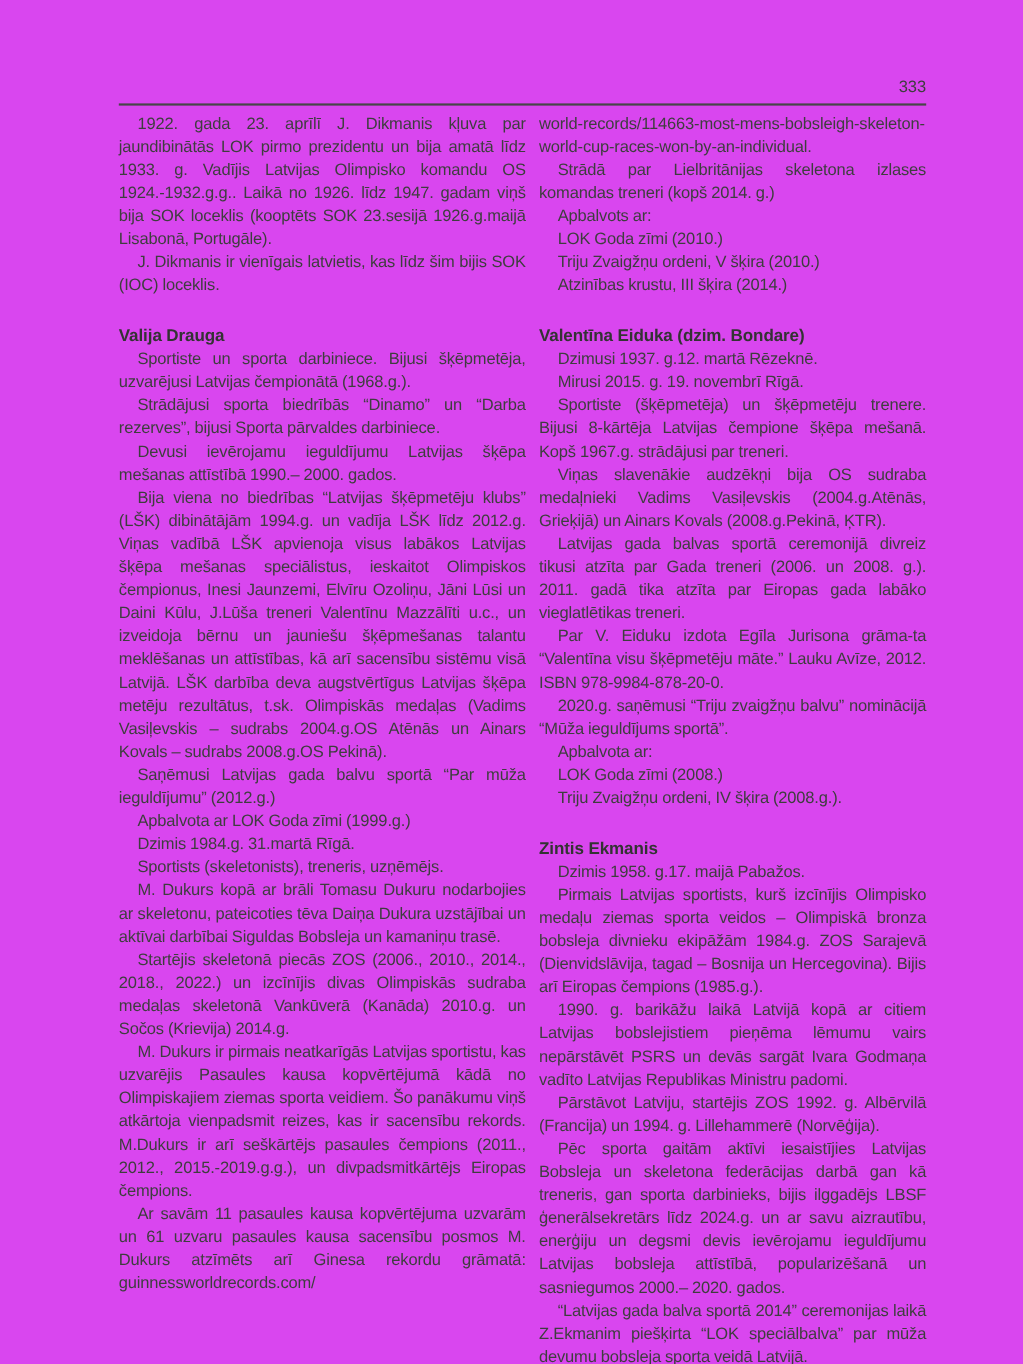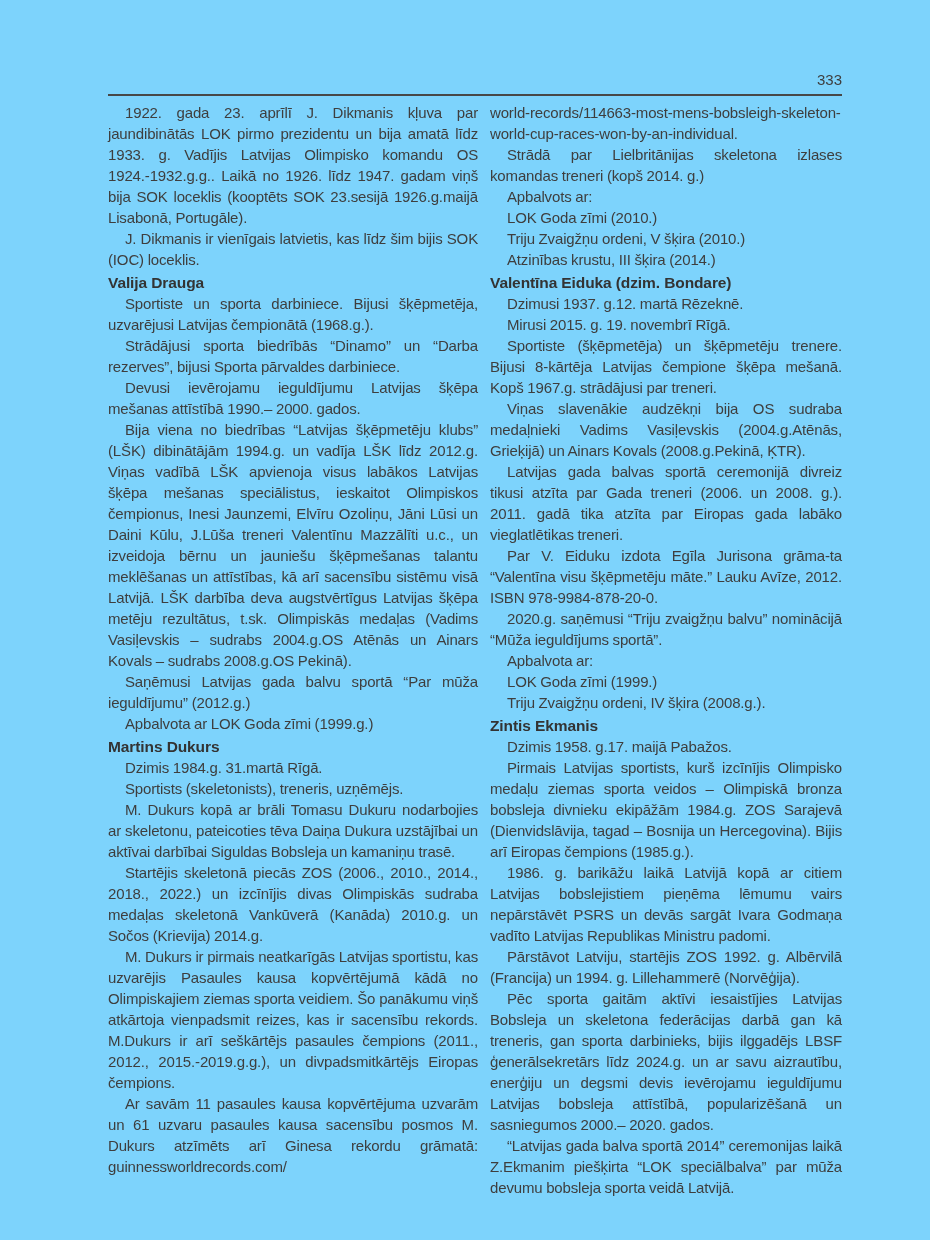--- a/index.html
+++ b/index.html
@@ -4,21 +4,21 @@
 <style>
   html, body {
     margin: 0;
     padding: 0;
     background: #ffffff;
   }
   .page {
     position: relative;
     width: 930px;
     height: 1240px;
-    background: #7dd3fc;
+    background: #d946ef;
     overflow: hidden;
     font-family: "Liberation Sans", sans-serif;
     color: #3e3e3e;
   }
   .pagenum {
     position: absolute;
     top: 71px;
     right: 88px;
     font-size: 15px;
     line-height: 18px;
@@ -48,21 +48,21 @@
     margin: 0;
     font-size: 15px;
     line-height: 21px;
     text-align: justify;
     text-indent: 17px;
     letter-spacing: -0.15px;
     word-spacing: -0.3px;
   }
   .col p.noindent { text-indent: 0; }
   .col h3 {
-    margin: 2px 0 0 0;
+    margin: 25px 0 0 0;
     font-size: 15.5px;
     line-height: 21px;
     font-weight: bold;
     color: #333333;
     letter-spacing: -0.1px;
   }
   .col > :first-child { margin-top: 0; }
 </style>
 </head>
 <body>
@@ -74,21 +74,20 @@
     <div class="col col-left">
         <p class="">1922. gada 23. aprīlī J. Dikmanis kļuva par jaundibinātās LOK pirmo prezidentu un bija amatā līdz 1933. g. Vadījis Latvijas Olimpisko komandu OS 1924.-1932.g.g.. Laikā no 1926. līdz 1947. gadam viņš bija SOK loceklis (kooptēts SOK 23.sesijā 1926.g.maijā Lisabonā, Portugāle).</p>
         <p class="">J. Dikmanis ir vienīgais latvietis, kas līdz šim bijis SOK (IOC) loceklis.</p>
         <h3 class="heading">Valija Drauga</h3>
         <p class="">Sportiste un sporta darbiniece. Bijusi šķēpmetēja, uzvarējusi Latvijas čempionātā (1968.g.).</p>
         <p class="">Strādājusi sporta biedrībās “Dinamo” un “Darba rezerves”, bijusi Sporta pārvaldes darbiniece.</p>
         <p class="">Devusi ievērojamu ieguldījumu Latvijas šķēpa mešanas attīstībā 1990.– 2000. gados.</p>
         <p class="">Bija viena no biedrības “Latvijas šķēpmetēju klubs” (LŠK) dibinātājām 1994.g. un vadīja LŠK līdz 2012.g. Viņas vadībā LŠK apvienoja visus labākos Latvijas šķēpa mešanas speciālistus, ieskaitot Olimpiskos čempionus, Inesi Jaunzemi, Elvīru Ozoliņu, Jāni Lūsi un Daini Kūlu, J.Lūša treneri Valentīnu Mazzālīti u.c., un izveidoja bērnu un jauniešu šķēpmešanas talantu meklēšanas un attīstības, kā arī sacensību sistēmu visā Latvijā. LŠK darbība deva augstvērtīgus Latvijas šķēpa metēju rezultātus, t.sk. Olimpiskās medaļas (Vadims Vasiļevskis – sudrabs 2004.g.OS Atēnās un Ainars Kovals – sudrabs 2008.g.OS Pekinā).</p>
         <p class="">Saņēmusi Latvijas gada balvu sportā “Par mūža ieguldījumu” (2012.g.)</p>
         <p class="">Apbalvota ar LOK Goda zīmi (1999.g.)</p>
-        <h3 class="heading">Martins Dukurs</h3>
         <p class="">Dzimis 1984.g. 31.martā Rīgā.</p>
         <p class="">Sportists (skeletonists), treneris, uzņēmējs.</p>
         <p class="">M. Dukurs kopā ar brāli Tomasu Dukuru nodarbojies ar skeletonu, pateicoties tēva Daiņa Dukura uzstājībai un aktīvai darbībai Siguldas Bobsleja un kamaniņu trasē.</p>
         <p class="">Startējis skeletonā piecās ZOS (2006., 2010., 2014., 2018., 2022.) un izcīnījis divas Olimpiskās sudraba medaļas skeletonā Vankūverā (Kanāda) 2010.g. un Sočos (Krievija) 2014.g.</p>
         <p class="">M. Dukurs ir pirmais neatkarīgās Latvijas sportistu, kas uzvarējis Pasaules kausa kopvērtējumā kādā no Olimpiskajiem ziemas sporta veidiem. Šo panākumu viņš atkārtoja vienpadsmit reizes, kas ir sacensību rekords. M.Dukurs ir arī seškārtējs pasaules čempions (2011., 2012., 2015.-2019.g.g.), un divpadsmitkārtējs Eiropas čempions.</p>
         <p class="">Ar savām 11 pasaules kausa kopvērtējuma uzvarām un 61 uzvaru pasaules kausa sacensību posmos M. Dukurs atzīmēts arī Ginesa rekordu grāmatā: guinnessworldrecords.com/</p>
       </div>
     <div class="col col-right">
         <p class="noindent">world-records/114663-most-mens-bobsleigh-skeleton-world-cup-races-won-by-an-individual.</p>
         <p class="">Strādā par Lielbritānijas skeletona izlases komandas treneri (kopš 2014. g.)</p>
@@ -98,24 +97,24 @@
         <p class="">Atzinības krustu, III šķira (2014.)</p>
         <h3 class="heading">Valentīna Eiduka (dzim. Bondare)</h3>
         <p class="">Dzimusi 1937. g.12. martā Rēzeknē.</p>
         <p class="">Mirusi 2015. g. 19. novembrī Rīgā.</p>
         <p class="">Sportiste (šķēpmetēja) un šķēpmetēju trenere. Bijusi 8-kārtēja Latvijas čempione šķēpa mešanā. Kopš 1967.g. strādājusi par treneri.</p>
         <p class="">Viņas slavenākie audzēkņi bija OS sudraba medaļnieki Vadims Vasiļevskis (2004.g.Atēnās, Grieķijā) un Ainars Kovals (2008.g.Pekinā, ĶTR).</p>
         <p class="">Latvijas gada balvas sportā ceremonijā divreiz tikusi atzīta par Gada treneri (2006. un 2008. g.). 2011. gadā tika atzīta par Eiropas gada labāko vieglatlētikas treneri.</p>
         <p class="">Par V. Eiduku izdota Egīla Jurisona grāma-ta “Valentīna visu šķēpmetēju māte.” Lauku Avīze, 2012. ISBN 978-9984-878-20-0.</p>
         <p class="">2020.g. saņēmusi “Triju zvaigžņu balvu” nominācijā “Mūža ieguldījums sportā”.</p>
         <p class="">Apbalvota ar:</p>
-        <p class="">LOK Goda zīmi (1999.)</p>
+        <p class="">LOK Goda zīmi (2008.)</p>
         <p class="">Triju Zvaigžņu ordeni, IV šķira (2008.g.).</p>
         <h3 class="heading">Zintis Ekmanis</h3>
         <p class="">Dzimis 1958. g.17. maijā Pabažos.</p>
         <p class="">Pirmais Latvijas sportists, kurš izcīnījis Olimpisko medaļu ziemas sporta veidos – Olimpiskā bronza bobsleja divnieku ekipāžām 1984.g. ZOS Sarajevā (Dienvidslāvija, tagad – Bosnija un Hercegovina). Bijis arī Eiropas čempions (1985.g.).</p>
-        <p class="">1986. g. barikāžu laikā Latvijā kopā ar citiem Latvijas bobslejistiem pieņēma lēmumu vairs nepārstāvēt PSRS un devās sargāt Ivara Godmaņa vadīto Latvijas Republikas Ministru padomi.</p>
+        <p class="">1990. g. barikāžu laikā Latvijā kopā ar citiem Latvijas bobslejistiem pieņēma lēmumu vairs nepārstāvēt PSRS un devās sargāt Ivara Godmaņa vadīto Latvijas Republikas Ministru padomi.</p>
         <p class="">Pārstāvot Latviju, startējis ZOS 1992. g. Albērvilā (Francija) un 1994. g. Lillehammerē (Norvēģija).</p>
         <p class="">Pēc sporta gaitām aktīvi iesaistījies Latvijas Bobsleja un skeletona federācijas darbā gan kā treneris, gan sporta darbinieks, bijis ilggadējs LBSF ģenerālsekretārs līdz 2024.g. un ar savu aizrautību, enerģiju un degsmi devis ievērojamu ieguldījumu Latvijas bobsleja attīstībā, popularizēšanā un sasniegumos 2000.– 2020. gados.</p>
         <p class="">“Latvijas gada balva sportā 2014” ceremonijas laikā Z.Ekmanim piešķirta “LOK speciālbalva” par mūža devumu bobsleja sporta veidā Latvijā.</p>
       </div>
   </div>
 </div>
 
 </body></html>

